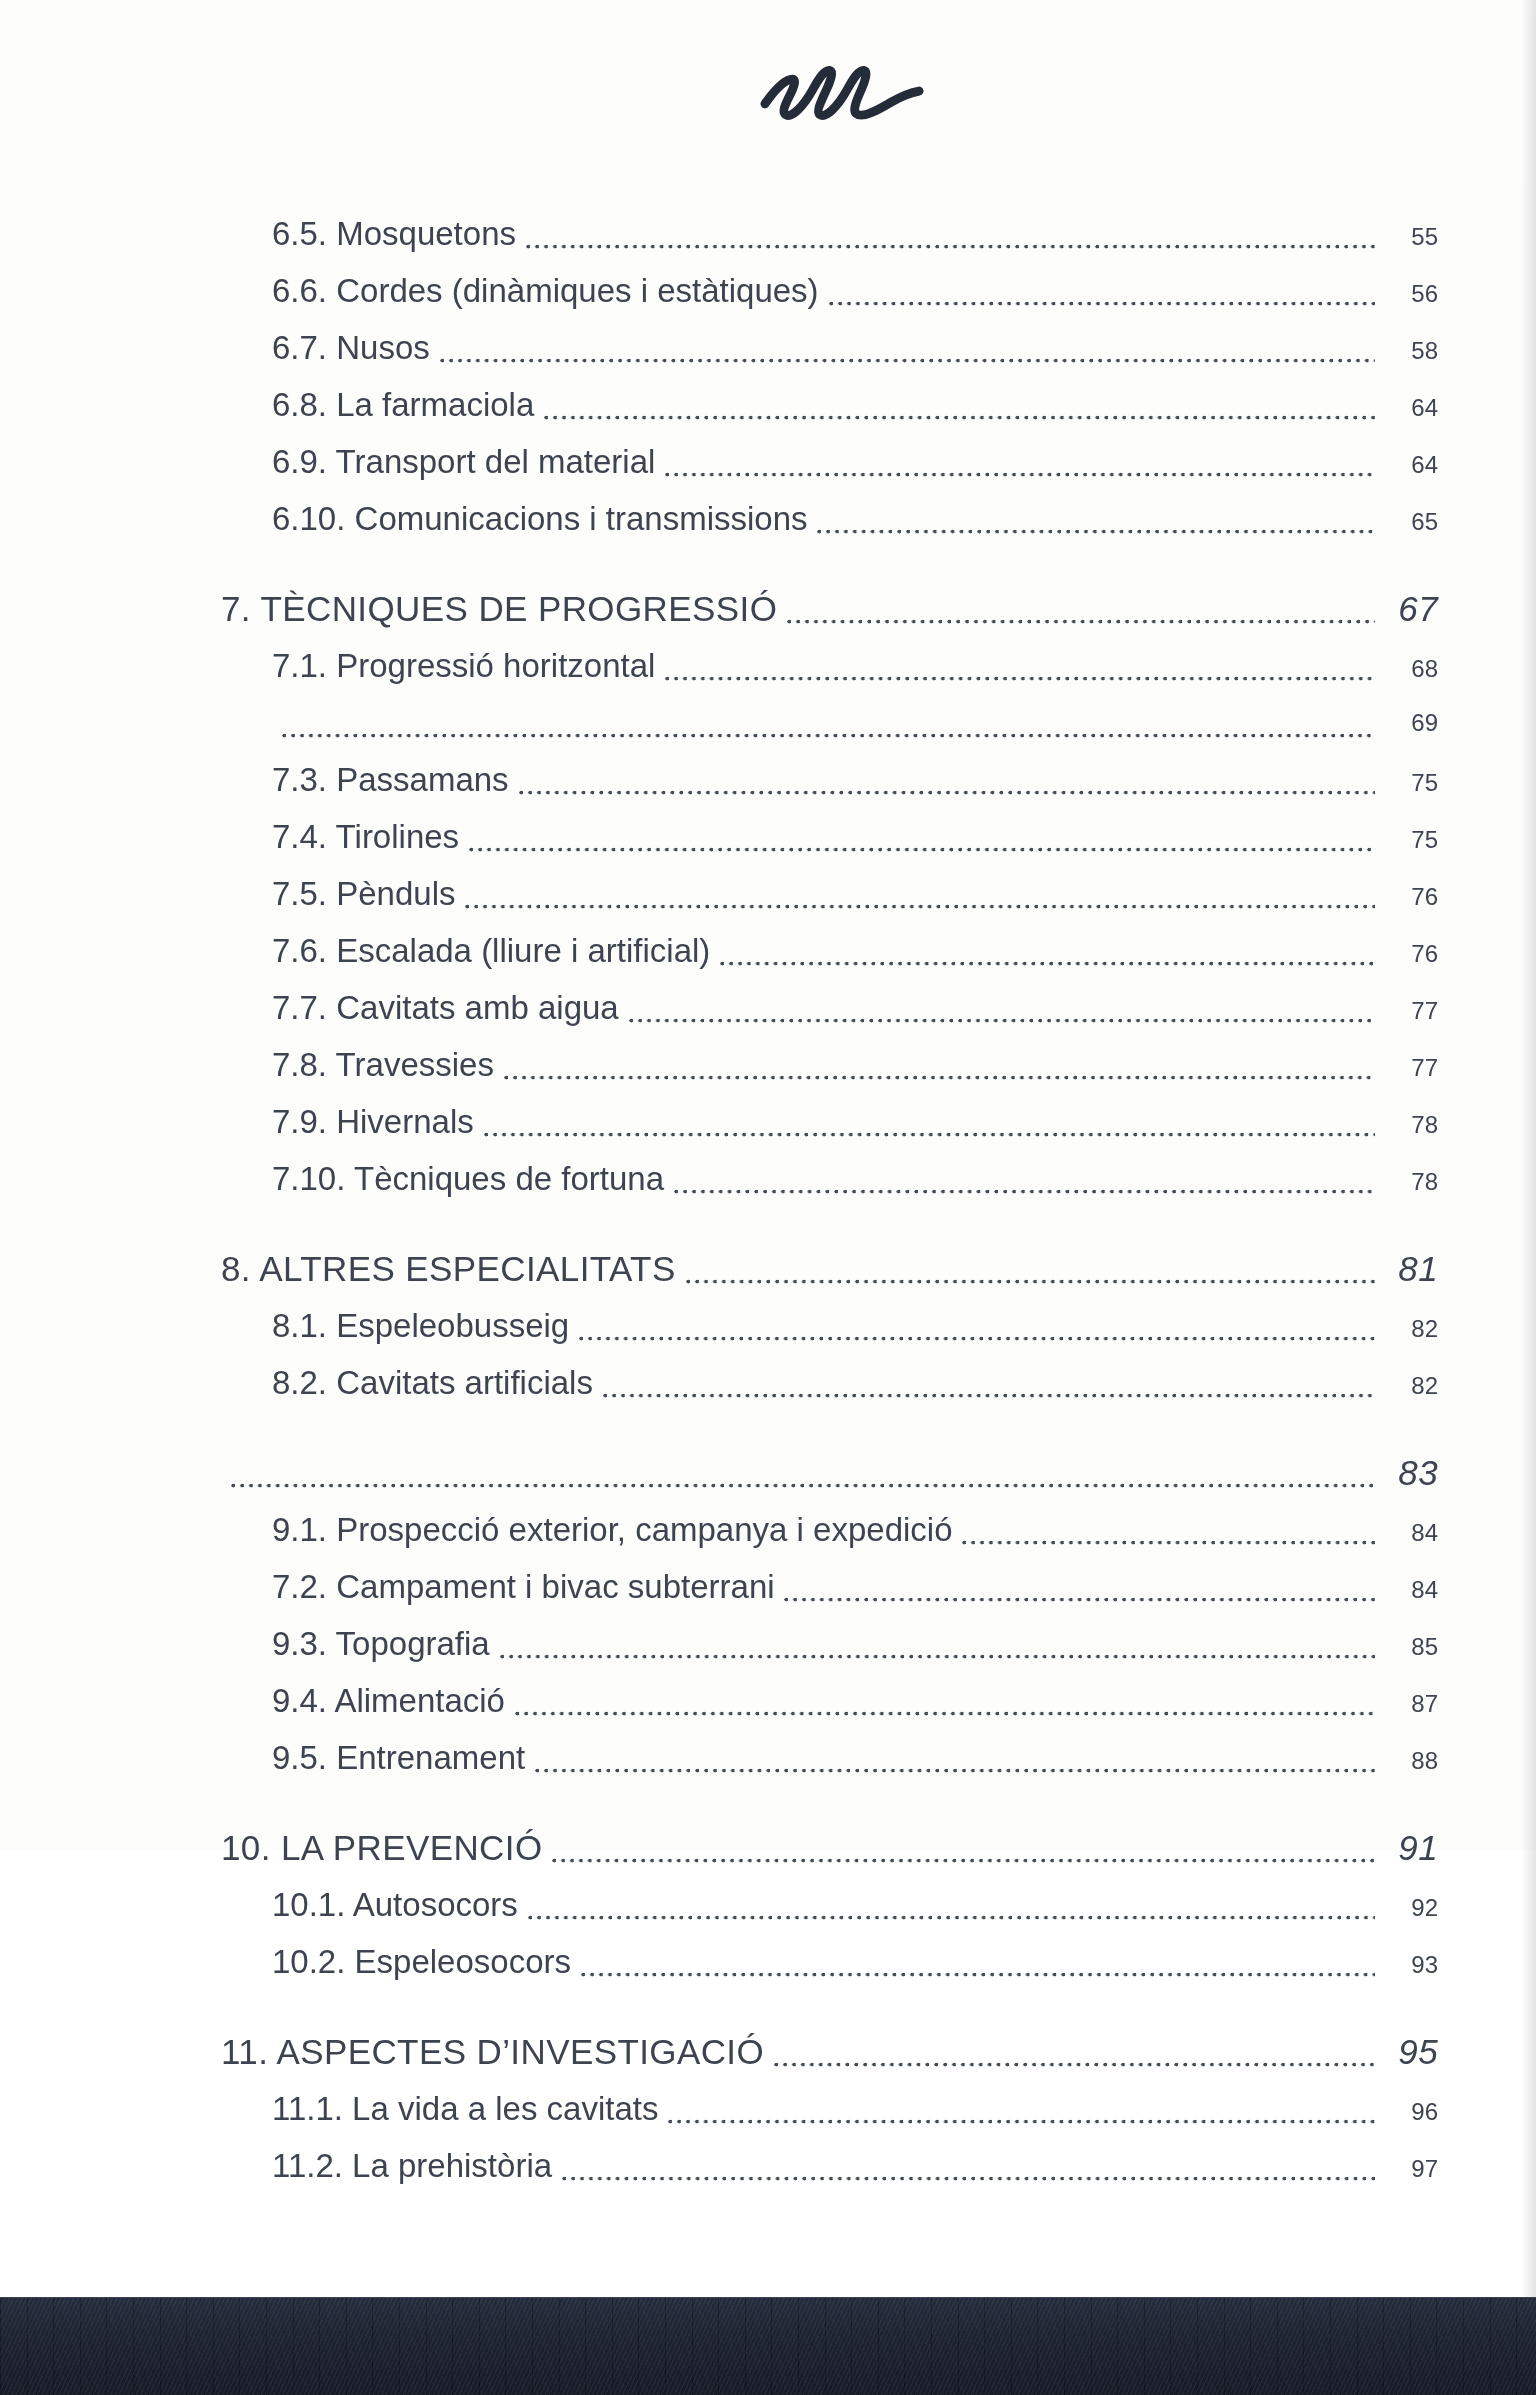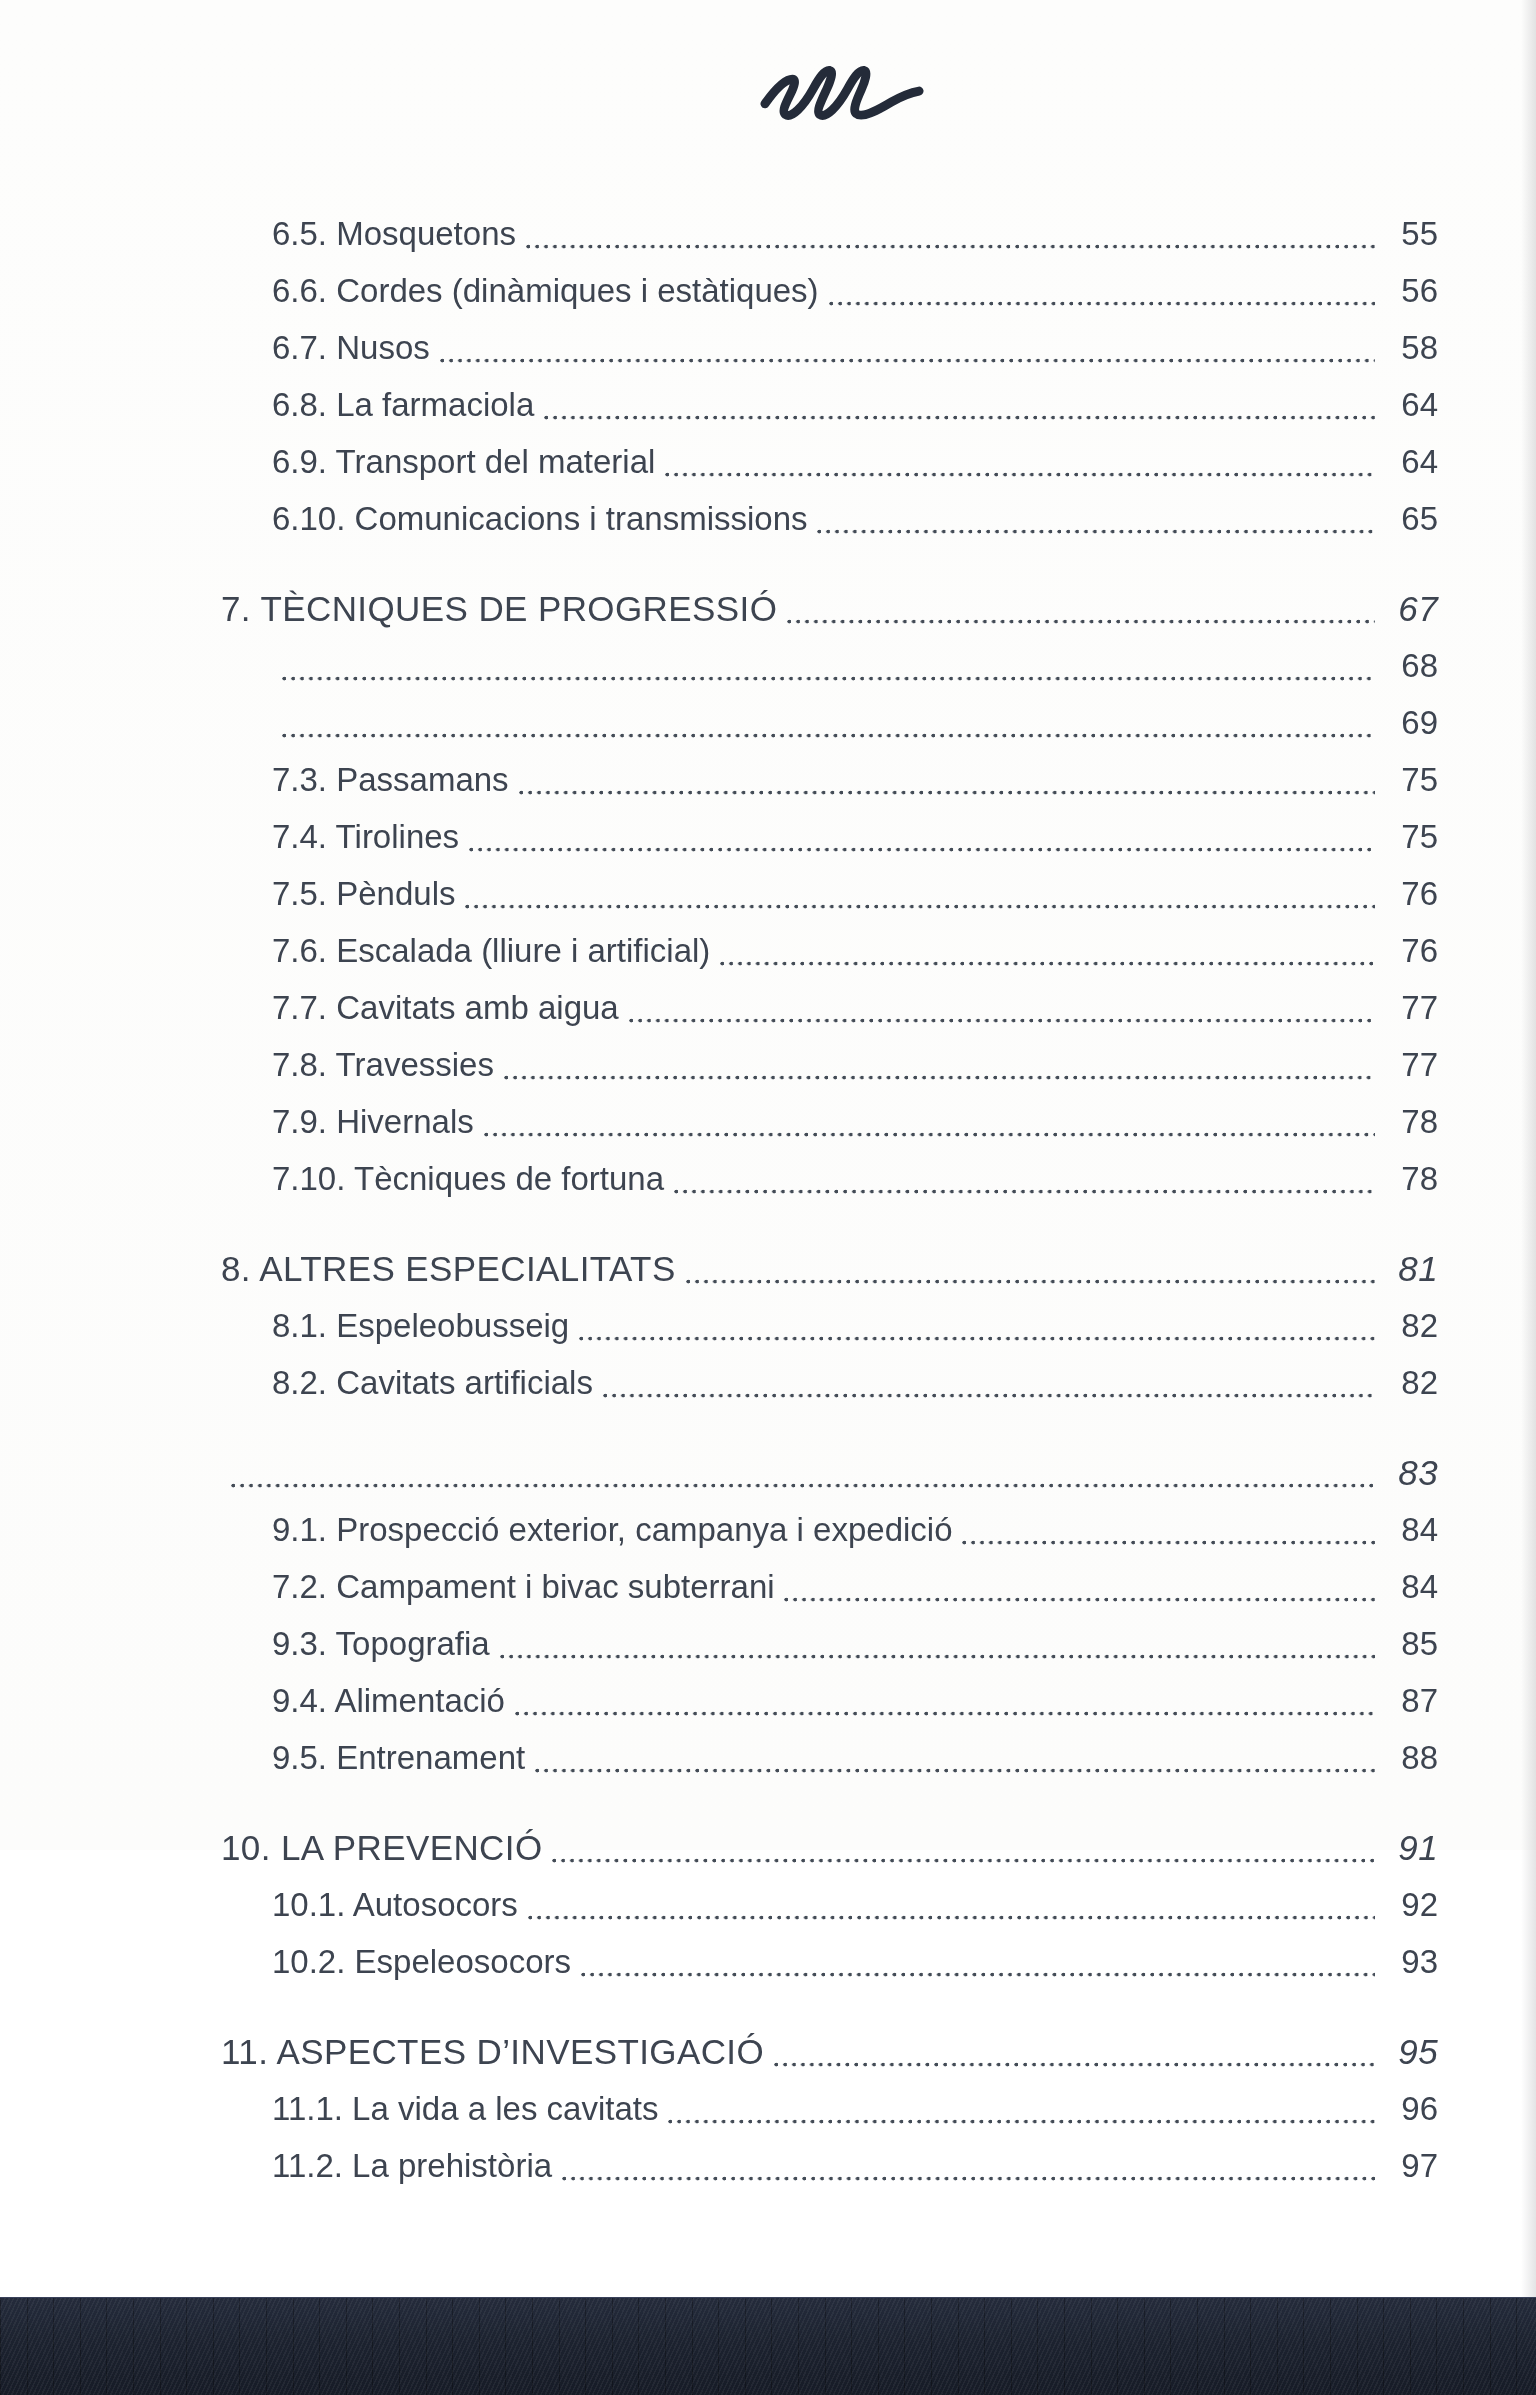--- a/index.html
+++ b/index.html
@@ -58,21 +58,21 @@
     align-self: flex-end;
     margin: 0 11.8px 12.8px 9.9px;
     background-image: radial-gradient(circle at 2.2px 2.5px, #434b56 1.6px, rgba(67,75,86,0) 2.1px);
     background-size: 8.9px 4.9px;
     background-repeat: repeat-x;
   }
   .pagenum {
     flex: 0 0 auto;
     min-width: 51px;
     text-align: right;
-    font-size: 33px;
+    font-size: 24px;
   }
   .row.l1 .pagenum { font-size: 35px; font-style: italic; }
 
   .edge-shade {
     position: absolute;
     top: 0;
     right: 0;
     width: 15.8px;
     height: 2297px;
     background: linear-gradient(to right, rgba(110,112,118,0) 0%, rgba(110,112,118,0.20) 100%);
@@ -138,20 +138,21 @@
     <span class="label">6.10. Comunicacions i transmissions</span>
     <span class="leader"></span>
     <span class="pagenum">65</span>
   </div>
       <div class="row l1">
     <span class="label">7. TÈCNIQUES DE PROGRESSIÓ</span>
     <span class="leader"></span>
     <span class="pagenum">67</span>
   </div>
       <div class="row l2">
+    <span class="label">7.1. Progressió horitzontal</span>
     <span class="leader"></span>
     <span class="pagenum">68</span>
   </div>
       <div class="row l2">
     <span class="leader"></span>
     <span class="pagenum">69</span>
   </div>
       <div class="row l2">
     <span class="label">7.3. Passamans</span>
     <span class="leader"></span>

